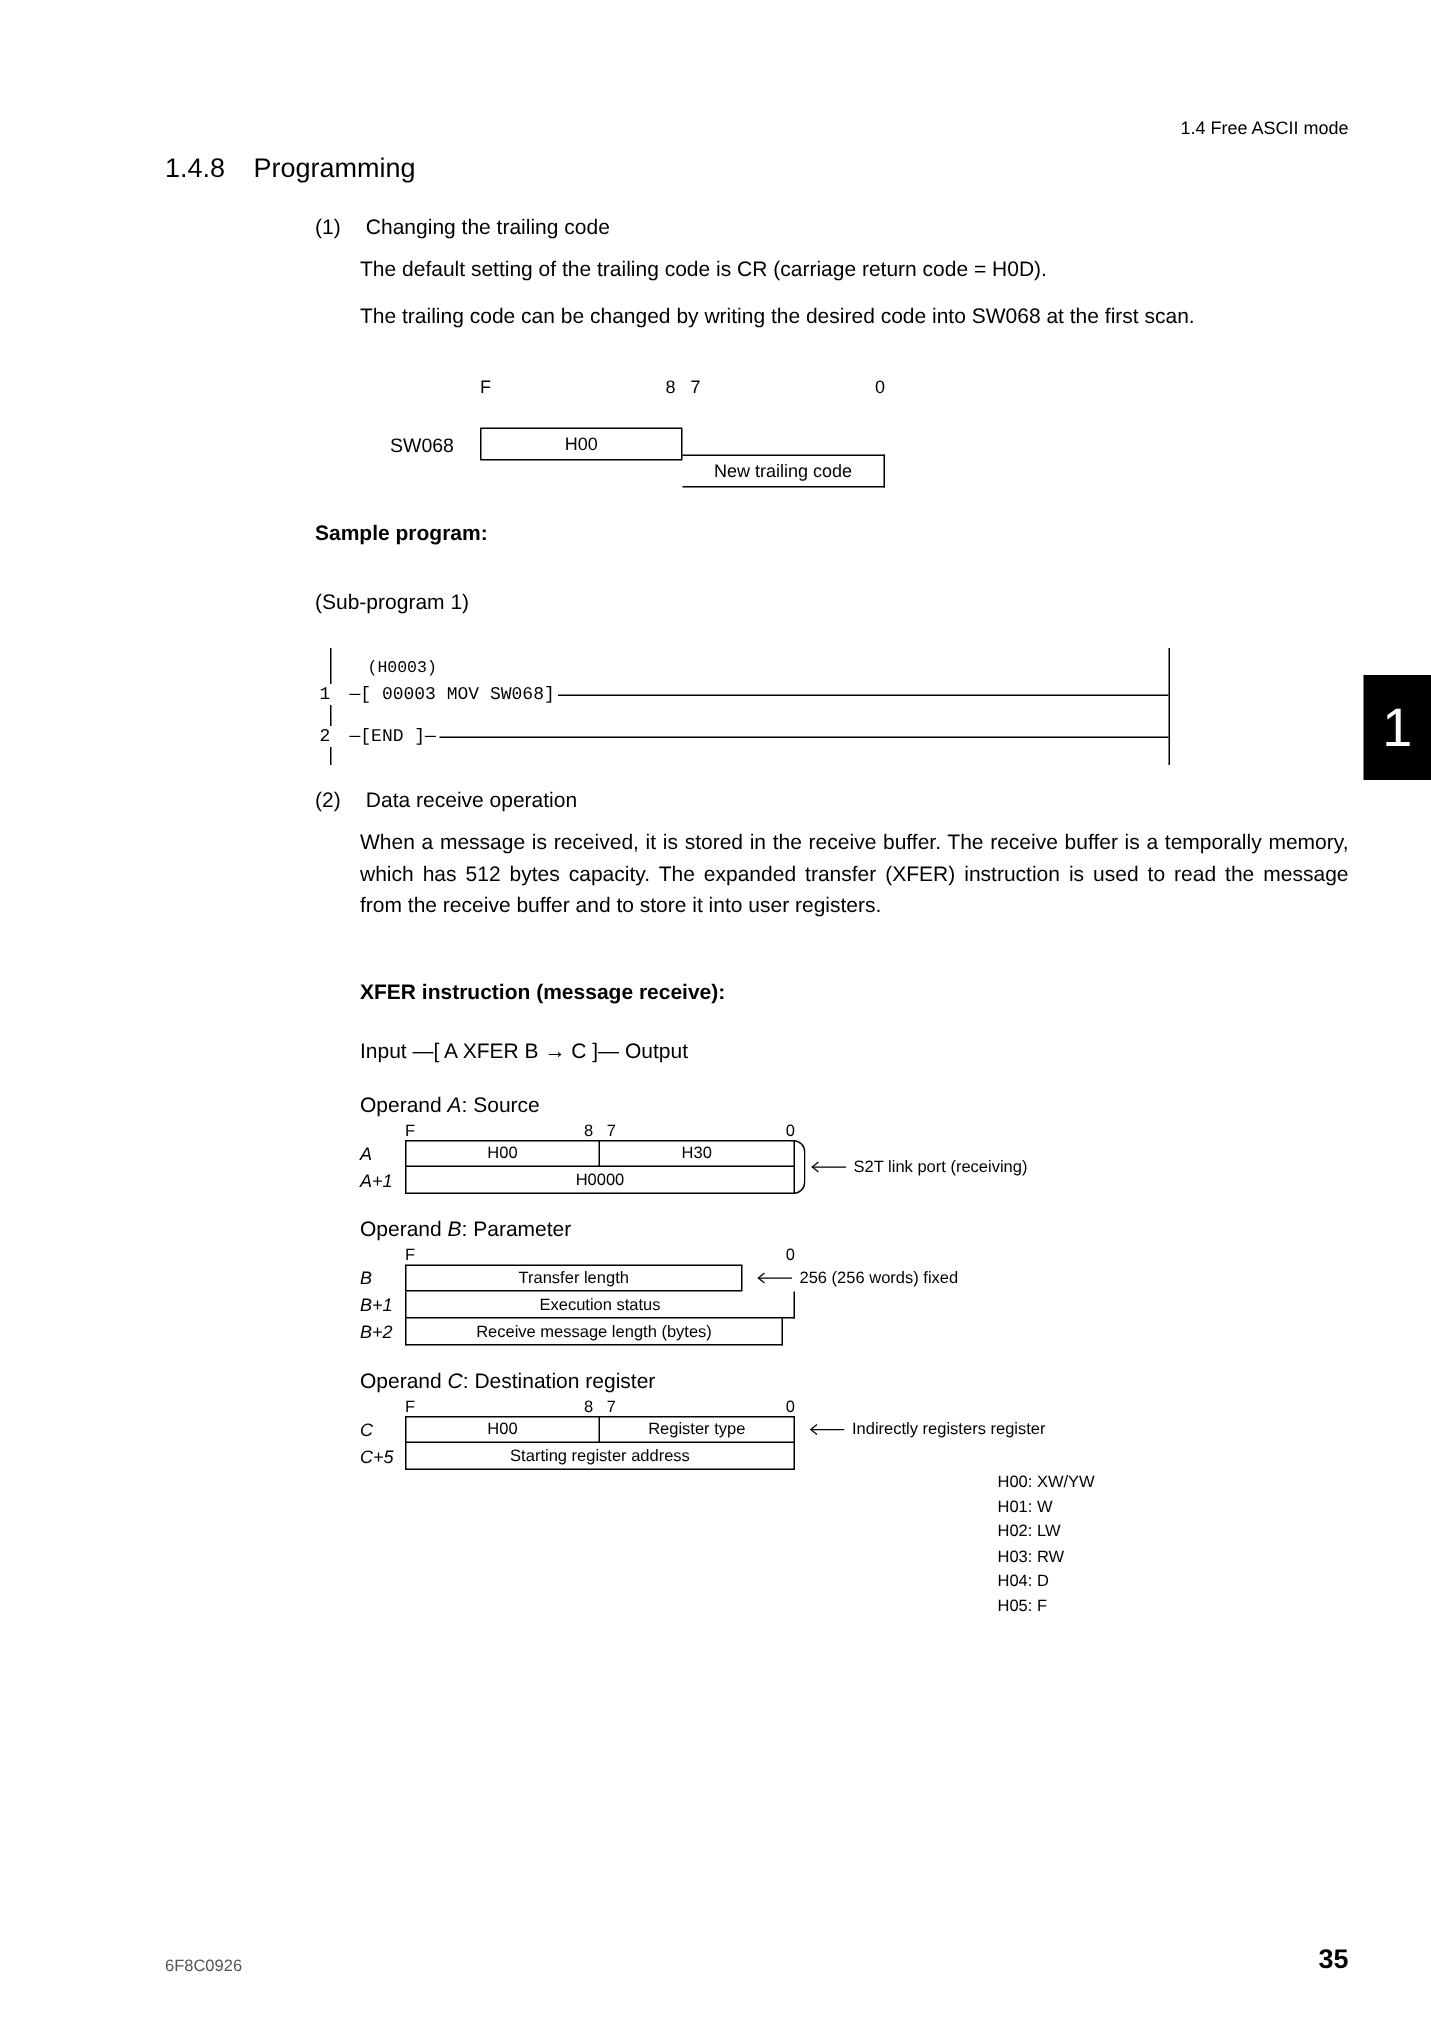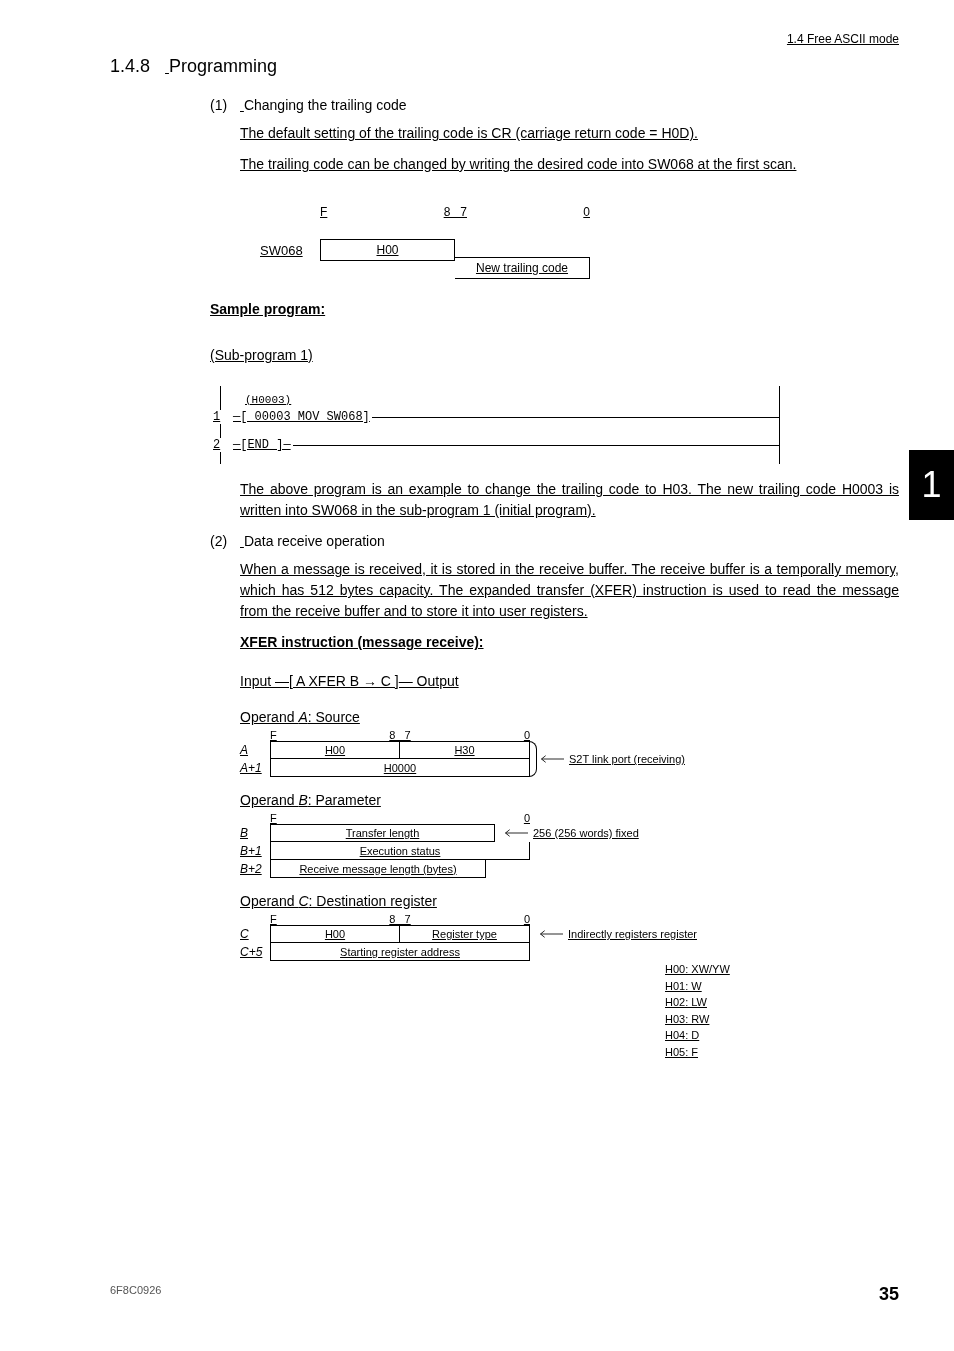--- a/index.html
+++ b/index.html
@@ -1,17 +1,17 @@
 <!DOCTYPE html>
 <html><head>
   <meta charset="utf-8">
   <style>
     * { margin: 0; padding: 0; box-sizing: border-box; }
     body { font-family: Arial, sans-serif; font-size: 14px; color: #000; background: #fff; width: 954px; height: 1351px; position: relative; }
-    .page { padding: 32px 55px 40px 110px; text-decoration: underline; }
+    .page { padding: 78px 55px 40px 110px; }
     .header-path { text-align: right; font-size: 12px; margin-bottom: 10px; }
     .section-title { margin-bottom: 20px; }
     .section-number { font-size: 18px; font-weight: normal; display: inline-block; margin-right: 15px; }
     .section-name { font-size: 18px; font-weight: normal; display: inline-block; }
     .content { margin-left: 100px; }
     .sub-item { margin-top: 12px; }
     .sub-num { display: inline-block; width: 30px; vertical-align: top; }
     .sub-title { display: inline-block; }
     .para { margin-left: 30px; margin-top: 10px; text-align: justify; line-height: 1.5; }
     .bold { font-weight: bold; }
@@ -45,21 +45,21 @@
     .reg-bit-spacer { width: 30px; }
     .reg-bit-cell { text-align: center; }
     .reg-row { display: flex; align-items: center; }
     .reg-label { width: 30px; font-style: italic; font-size: 12px; text-align: left; }
     .reg-cell { border: 1px solid #000; height: 18px; display: flex; align-items: center; justify-content: center; font-size: 11px; }
     .bracket-right { border-right: 1px solid #000; border-top: 1px solid #000; border-bottom: 1px solid #000; border-radius: 0 8px 8px 0; width: 8px; height: 36px; margin: 0 2px 0 -1px; }
     .arrow-svg { width: 25px; height: 10px; }
     
     .note-list { margin-left: 425px; font-size: 11px; line-height: 1.5; }
     
-    .footer { position: absolute; bottom: 46px; left: 110px; right: 55px; display: flex; justify-content: space-between; align-items: flex-start; margin-top: 27px; }
+    .footer { position: absolute; bottom: 34px; left: 110px; right: 55px; display: flex; justify-content: space-between; align-items: flex-end; margin-top: 27px; }
     .footer-code { font-size: 11px; color: #555; }
     .footer-page { font-size: 18px; font-weight: bold; }
     
     .no-border-top { border-top: none; }
     .no-border-left { border-left: none; }
   </style>
 </head>
 <body>
 
 <div class="page">
@@ -101,29 +101,28 @@
         <span class="ladder-code">—[ 00003 MOV SW068]</span>
         <div class="ladder-line-to-right"></div>
       </div>
       <div class="ladder-row" style="margin-top:6px;">
         <span class="ladder-num">2</span>
         <span class="ladder-code">—[END ]—</span>
         <div class="ladder-line-to-right"></div>
       </div>
     </div>
 
-    <div class="para">The above program is an example to change the trailing code to H03. The new trailing code H0003 is written into SW068 in the sub-program 1 (initial program).</div>
 
     <div class="sub-item">
       <span class="sub-num">(2)</span>
       <span class="sub-title">Data receive operation</span>
     </div>
     <div class="para">When a message is received, it is stored in the receive buffer. The receive buffer is a temporally memory, which has 512 bytes capacity. The expanded transfer (XFER) instruction is used to read the message from the receive buffer and to store it into user registers.</div>
 
-    <div class="para bold" style="margin-left:30px; margin-top:10px;">XFER instruction (message receive):</div>
+    <div class="para bold" style="margin-left:30px; margin-top:37px;">XFER instruction (message receive):</div>
     <div class="xfer-line">Input —[  A  XFER  B  →  C  ]— Output</div>
 
     <div class="operand-block">
       <div class="operand-title">
         <span>Operand </span><span class="ital">A</span><span>: Source</span>
       </div>
       <div class="reg-diagram">
         <div class="reg-bit-row">
           <div class="reg-bit-spacer"></div>
           <div class="reg-bit-cell" style="width:10px;text-align:left;">F</div>
@@ -171,21 +170,21 @@
               <polyline points="8,1 3,5 8,9" fill="none" stroke="#000"></polyline>
             </svg>
           <span style="font-size:11px;margin-left:5px;">256 (256 words) fixed</span>
         </div>
         <div class="reg-row">
           <div class="reg-label">B+1</div>
           <div class="reg-cell no-border-top" style="width:260px;">Execution status</div>
         </div>
         <div class="reg-row">
           <div class="reg-label">B+2</div>
-          <div class="reg-cell no-border-top" style="width:216px;">Receive message length (bytes)</div>
+          <div class="reg-cell no-border-top" style="width:252px;">Receive message length (bytes)</div>
         </div>
       </div>
     </div>
 
     <div class="operand-block">
       <div class="operand-title">
         <span>Operand </span><span class="ital">C</span><span>: Destination register</span>
       </div>
       <div class="reg-diagram">
         <div class="reg-bit-row">

